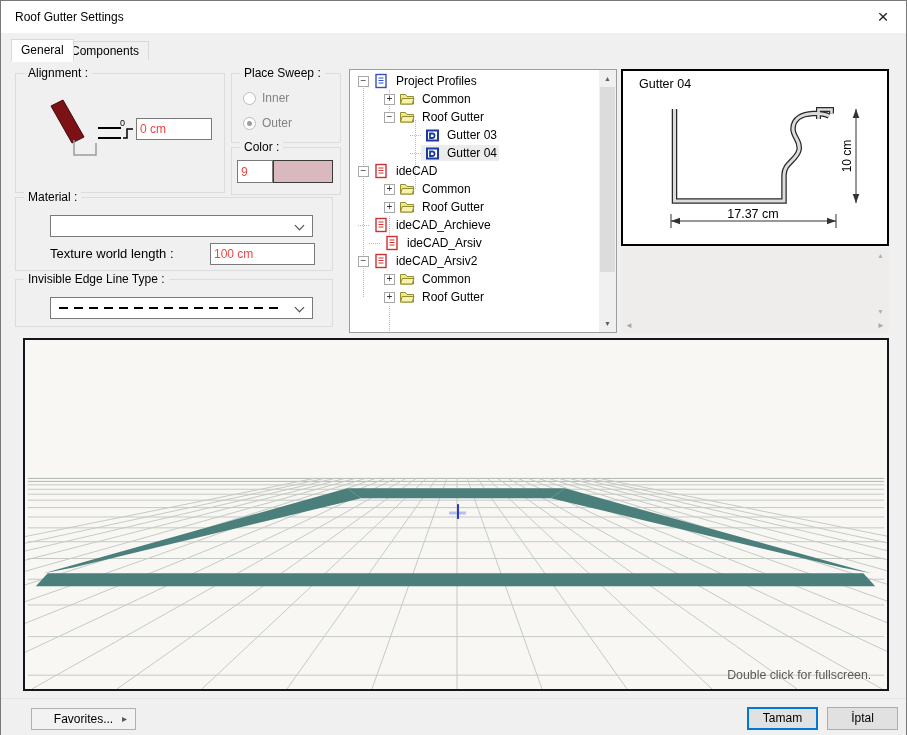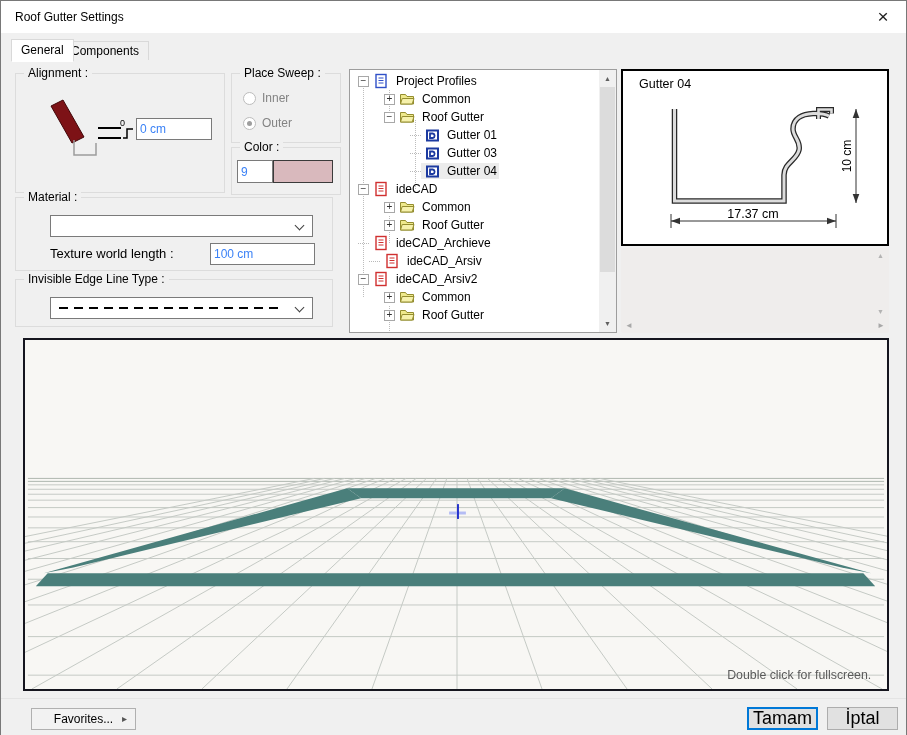--- a/index.html
+++ b/index.html
@@ -11,21 +11,21 @@
   .closebtn{position:absolute;right:8px;top:2px;width:30px;height:28px;text-align:center;line-height:28px;font-size:19px;color:#222;cursor:default;}
   
   .tabstrip{position:absolute;left:0;top:32px;right:0;height:27px;background:#f0f0f0;border-bottom:1px solid #d9d9d9;}
   .tab{position:absolute;font-size:12px;color:#000;padding:0 9px;background:#f0f0f0;border:1px solid #d9d9d9;}
   .tab.active{left:10px;top:6px;height:21px;line-height:20px;background:#ffffff;border-bottom:1px solid #ffffff;z-index:2;}
   .tab.inactive{left:60px;top:8px;height:18px;line-height:18px;border-bottom:none;}
   
   .content{position:absolute;left:0;top:59px;width:905px;height:638px;background:#f0f0f0;}
   .group{position:absolute;border:1px solid #dcdcdc;background:#f0f0f0;}
   .group-title{position:absolute;top:-8px;left:8px;background:#f0f0f0;padding:0 4px;font-size:12px;color:#000;white-space:nowrap;}
-  .tbox{position:absolute;background:#fff;border:1px solid #7a7a7a;font-family:"Liberation Sans",sans-serif;font-size:12px;color:#3b82f6;padding:0 3px;box-sizing:border-box;}
+  .tbox{position:absolute;background:#fff;border:1px solid #7a7a7a;font-family:"Liberation Sans",sans-serif;font-size:12px;color:#ef4444;padding:0 3px;box-sizing:border-box;}
   .lbl{position:absolute;font-size:13px;color:#000;white-space:nowrap;}
   .combo{position:absolute;background:#fff;border:1px solid #7a7a7a;box-sizing:border-box;}
   .chev{position:absolute;right:9px;top:6px;width:6px;height:6px;border-right:1.5px solid #404040;border-bottom:1.5px solid #404040;transform:rotate(45deg);}
   .dashline{margin:9px 8px 0 8px;height:2px;background:repeating-linear-gradient(90deg,#000 0 9px,transparent 9px 15px);}
   
   .radio-row{position:absolute;display:flex;align-items:center;gap:6px;font-size:12px;color:#838383;}
   .rcircle{width:13px;height:13px;border:1px solid #bcbcbc;border-radius:50%;background:#fff;box-sizing:border-box;position:relative;}
   .rcircle.on:after{content:"";position:absolute;left:3px;top:3px;width:5px;height:5px;border-radius:50%;background:#9e9e9e;}
   
   .swatch{position:absolute;border:1px solid #3a3a3a;box-sizing:border-box;}
@@ -48,21 +48,21 @@
   .subpanel{position:absolute;left:620px;top:188px;width:268px;height:85px;background:#efedec;border-radius:2px;}
   .subpanel .svsb{position:absolute;right:2px;top:2px;width:13px;bottom:15px;}
   .subpanel .svsb .arr{position:absolute;left:0;width:13px;height:12px;text-align:center;font-size:7px;line-height:12px;color:#b3b3b3;}
   .subpanel .shsb{position:absolute;left:2px;right:2px;bottom:1px;height:13px;}
   .subpanel .shsb .arr{position:absolute;top:0;width:12px;height:13px;text-align:center;font-size:8px;line-height:13px;color:#a8a8a8;}
   
   .viewport{position:absolute;left:22px;top:278px;width:866px;height:353px;background:#f8f7f4;border:2px solid #15151e;box-sizing:border-box;}
   .viewport svg{position:absolute;left:0;top:0;}
   
   .footer{position:absolute;left:0;top:697px;right:0;height:38px;background:#f0f0f0;border-top:1px solid #e4e4e4;}
-  .btn{position:absolute;background:#e1e1e1;border:1px solid #adadad;font-size:18px;color:#000;text-align:center;box-sizing:border-box;}
+  .btn{position:absolute;background:#e1e1e1;border:1px solid #adadad;font-size:12px;color:#000;text-align:center;box-sizing:border-box;}
   .btn.default{border:2px solid #0078d7;}
   .favbtn{left:30px;top:9px;width:105px;height:22px;line-height:20px;background:#f2f2f2;border:1px solid #b0b0b0;position:absolute;font-size:12px;text-align:center;box-sizing:border-box;}
   .favarr{position:absolute;right:8px;top:0;line-height:20px;font-size:10px;color:#555;}
 </style>
 </head>
 <body>
 
 <div class="window">
 
   <div class="titlebar">
@@ -160,32 +160,20 @@
           <div class="trow" style="padding-left: 34px;">
             <span class="exp">−</span>
             <span class="" style="display:flex;align-items:center;">
               <span class="ticon">
                 <svg width="16" height="16" viewBox="0 0 16 16">
                   <path d="M1.5 3.5 H6.5 L8 5.5 H14.5 V13 H1.5 Z" fill="#efe98c" stroke="#948d2f"></path>
                   <path d="M1.5 13 L3.2 7.5 H15 L13.2 13 Z" fill="#f6f1ab" stroke="#948d2f"></path>
                 </svg>
               </span>
               <span class="tlabel">Roof Gutter</span>
-            </span>
-          </div>
-          <div class="trow" style="padding-left: 60px;">
-            <span class="leafstub"></span>
-            <span class="" style="display:flex;align-items:center;">
-              <span class="ticon">
-                <svg width="15" height="15" viewBox="0 0 15 15">
-                  <rect x="2" y="2.5" width="11" height="10" fill="#fff" stroke="#1c3aa0" stroke-width="2"></rect>
-                  <path d="M5 5.5 H7.8 A2.3 2.3 0 0 1 7.8 10 H5 Z" fill="none" stroke="#1c3aa0" stroke-width="1.8"></path>
-                </svg>
-              </span>
-              <span class="tlabel">Gutter 01</span>
             </span>
           </div>
           <div class="trow" style="padding-left: 60px;">
             <span class="leafstub"></span>
             <span class="" style="display:flex;align-items:center;">
               <span class="ticon">
                 <svg width="15" height="15" viewBox="0 0 15 15">
                   <rect x="2" y="2.5" width="11" height="10" fill="#fff" stroke="#1c3aa0" stroke-width="2"></rect>
                   <path d="M5 5.5 H7.8 A2.3 2.3 0 0 1 7.8 10 H5 Z" fill="none" stroke="#1c3aa0" stroke-width="1.8"></path>
                 </svg>

